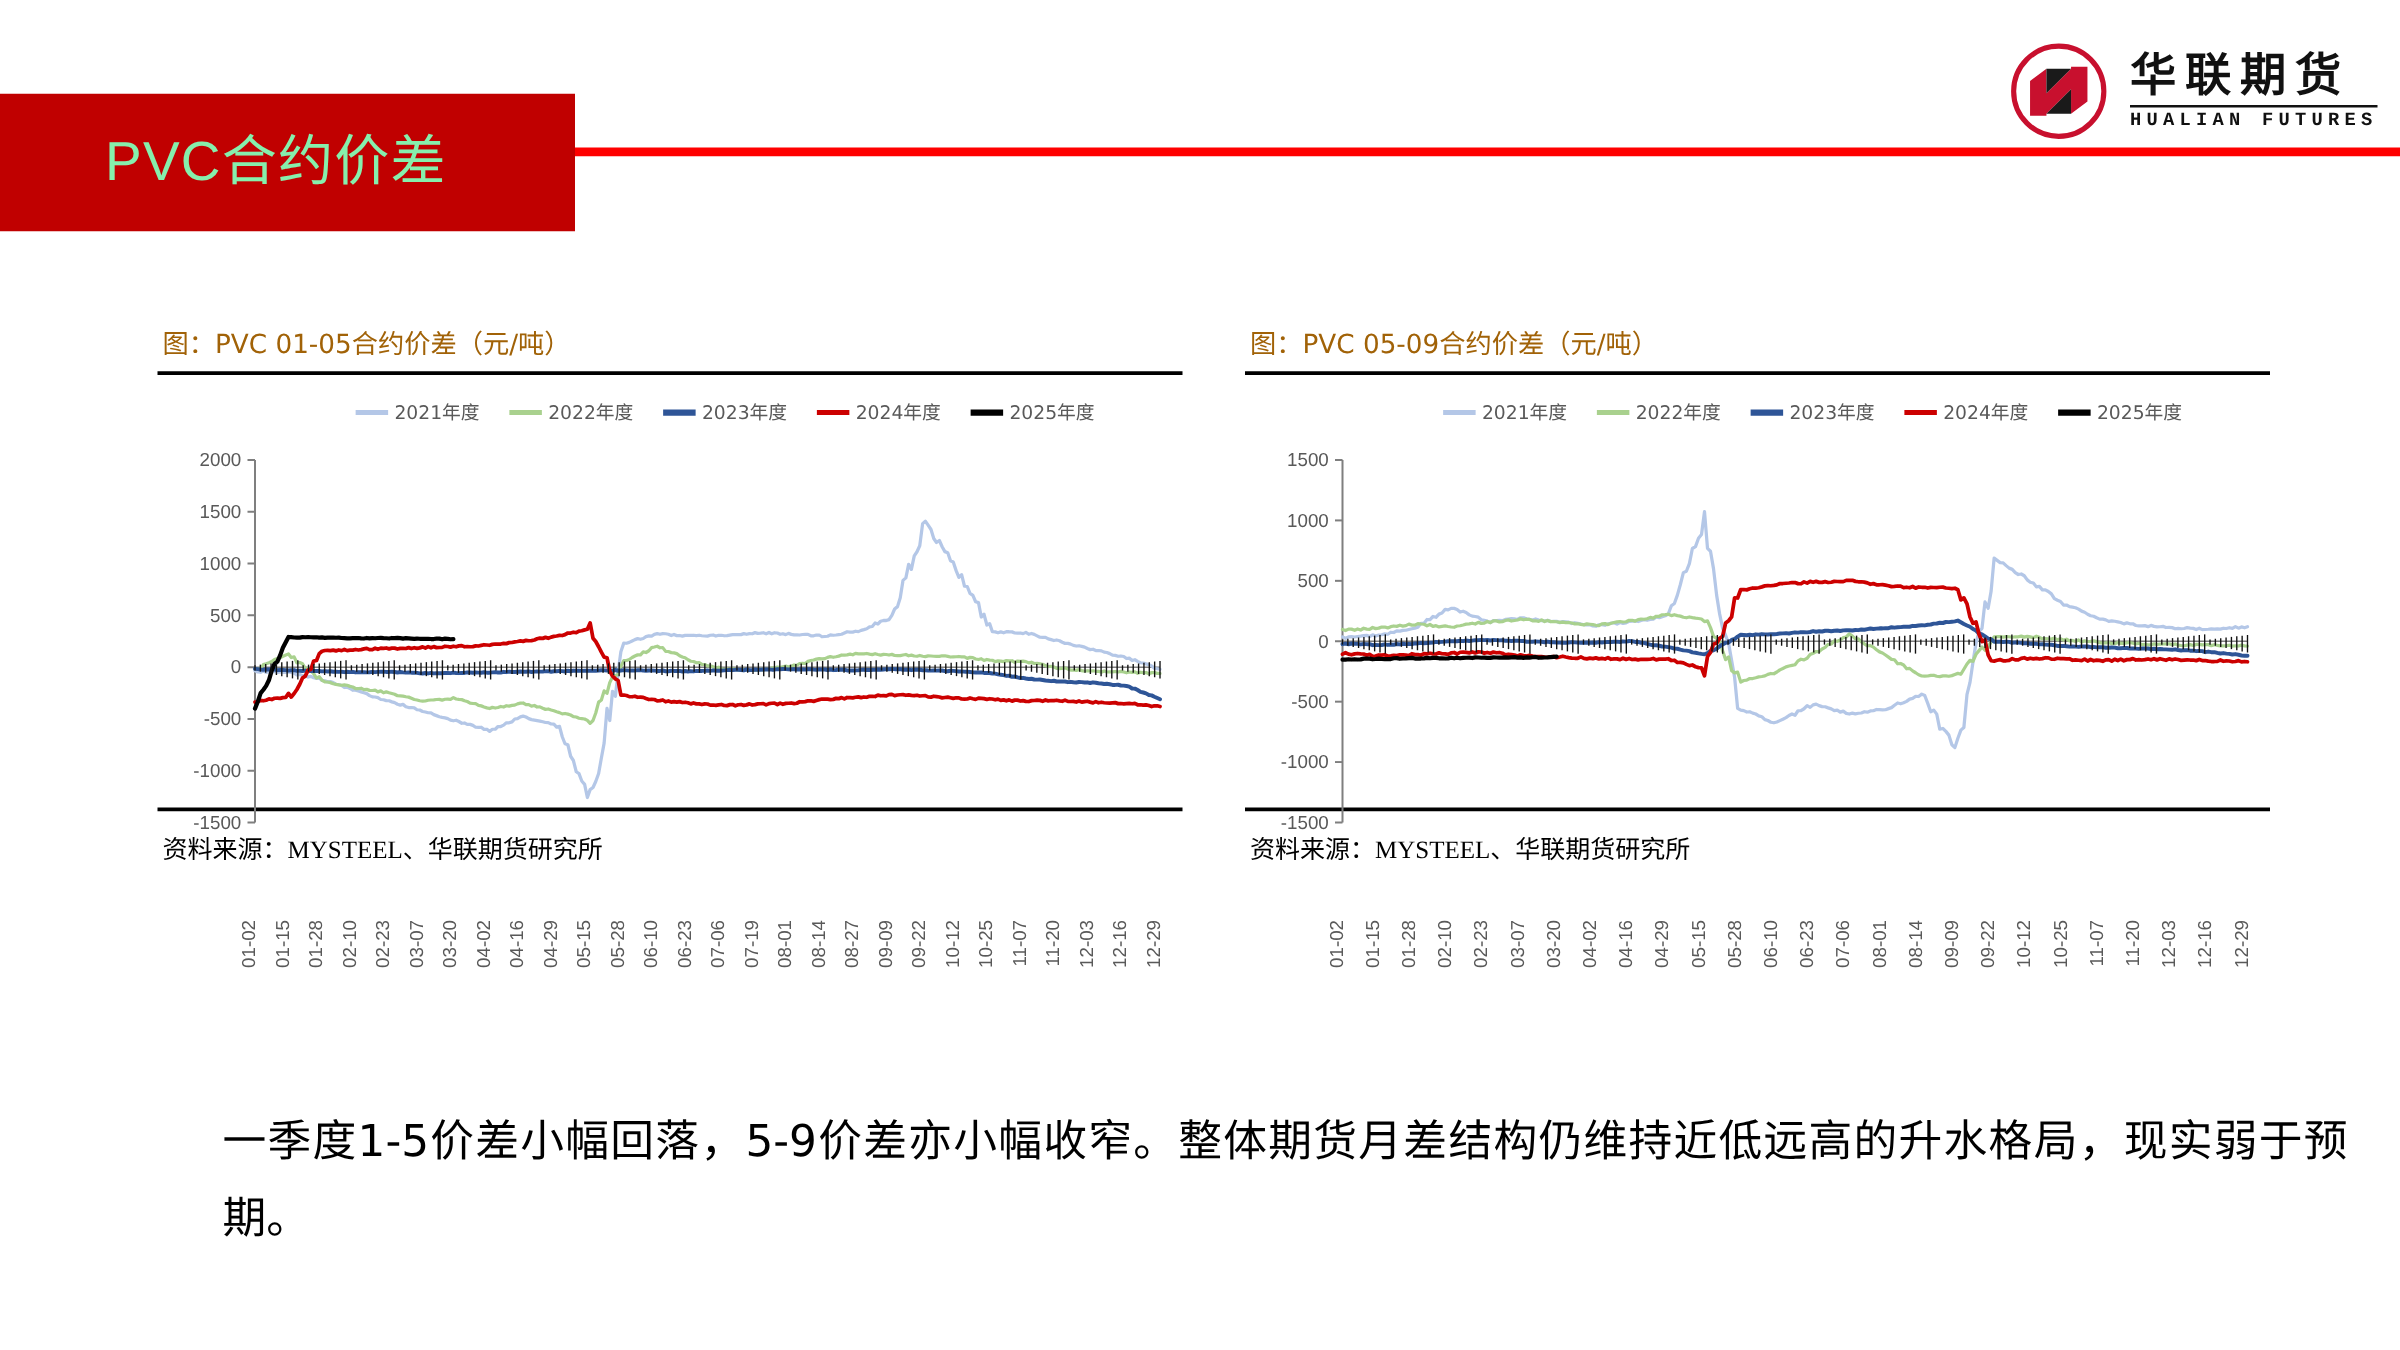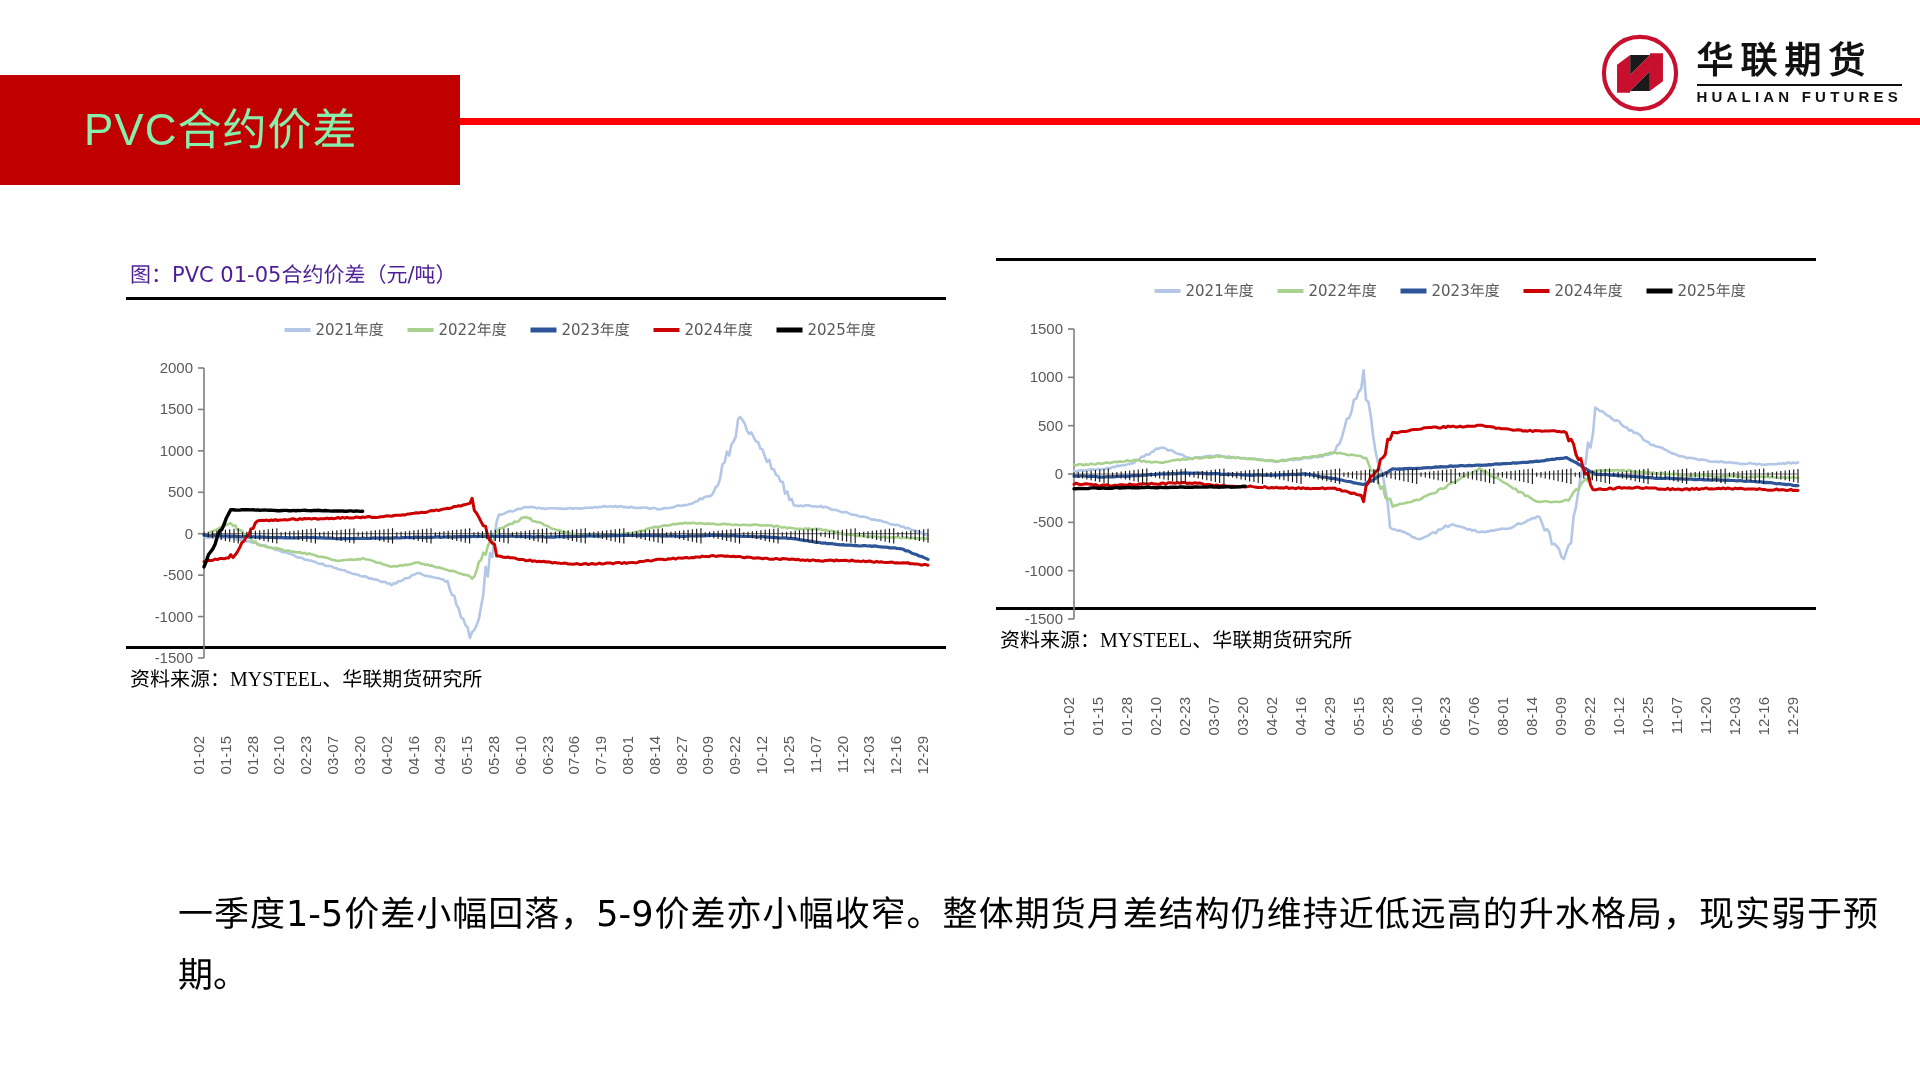--- a/index.html
+++ b/index.html
@@ -23,28 +23,28 @@
   #title-rule{
     position:absolute;left:460px;top:118px;width:1460px;height:7px;background:#FF0000;
   }
   #logo{position:absolute;right:18px;top:30px;height:86px;display:flex;align-items:center;gap:16px;}
   #logo-mark{width:82px;height:82px;flex:0 0 auto;}
   #logo-words{display:flex;flex-direction:column;justify-content:center;height:82px;}
   #logo-cn{font-size:37px;font-weight:bold;letter-spacing:7px;color:#111;line-height:1.05;
            font-family:"DejaVu Sans","Liberation Sans",sans-serif;}
   #logo-rule{height:2px;background:#111;margin:4px 0 3px 0;width:100%;}
   #logo-en{font-size:15px;letter-spacing:4.2px;color:#111;line-height:1;font-weight:bold;
-           font-family:Liberation Sans, sans-serif;}
+           font-family:Liberation Mono, monospace;}
 
   
   .panel{position:absolute;top:258px;width:820px;height:570px;}
   #panel-left{left:126px;}
   #panel-right{left:996px;}
   .panel-title{
-    font-size:21px;color:#4c1d95;padding:0 0 9px 4px;white-space:nowrap;
+    font-size:21px;color:#a16207;padding:0 0 9px 4px;white-space:nowrap;
     font-family:"DejaVu Sans","Liberation Sans",sans-serif;
   }
   .rule-top{height:3px;background:#000;width:100%;}
   .rule-bot{height:3px;background:#000;width:100%;}
   .chart-box{height:346px;width:100%;position:relative;}
   .panel-source{
     font-size:20px;color:#000;padding:14px 0 0 4px;white-space:nowrap;
     font-family:Liberation Serif, serif;
   }
   svg{display:block;}
@@ -330,20 +330,21 @@
           <line x1="797.7159763313609" y1="229.21428571428572" x2="797.7159763313609" y2="241.81428571428572" stroke="#111" stroke-width="1.1"></line>
           <line x1="802" y1="228.71428571428572" x2="802" y2="242.71428571428572" stroke="#111" stroke-width="1.1"></line>
         </g>
       </svg>
   </div>
   <div class="rule-bot"></div>
   <div class="panel-source">资料来源：MYSTEEL、华联期货研究所</div>
 </div>
 
 <div class="panel" id="panel-right">
+  <div class="panel-title">图：PVC 05-09合约价差（元/吨）</div>
   <div class="rule-top"></div>
   <div class="chart-box">
     <svg id="svg-right" width="820" height="490" viewBox="0 0 820 490">
         <g>
           <line x1="158.5" y1="30" x2="184.5" y2="30" stroke="#B4C7E7" stroke-width="4" stroke-linecap="butt"></line>
           <text x="189.5" y="35" class="legendfont">2021年度</text>
           <line x1="281.5" y1="30" x2="307.5" y2="30" stroke="#A9D18E" stroke-width="4" stroke-linecap="butt"></line>
           <text x="312.5" y="35" class="legendfont">2022年度</text>
           <line x1="404.5" y1="30" x2="430.5" y2="30" stroke="#2E5597" stroke-width="5" stroke-linecap="butt"></line>
           <text x="435.5" y="35" class="legendfont">2023年度</text>

